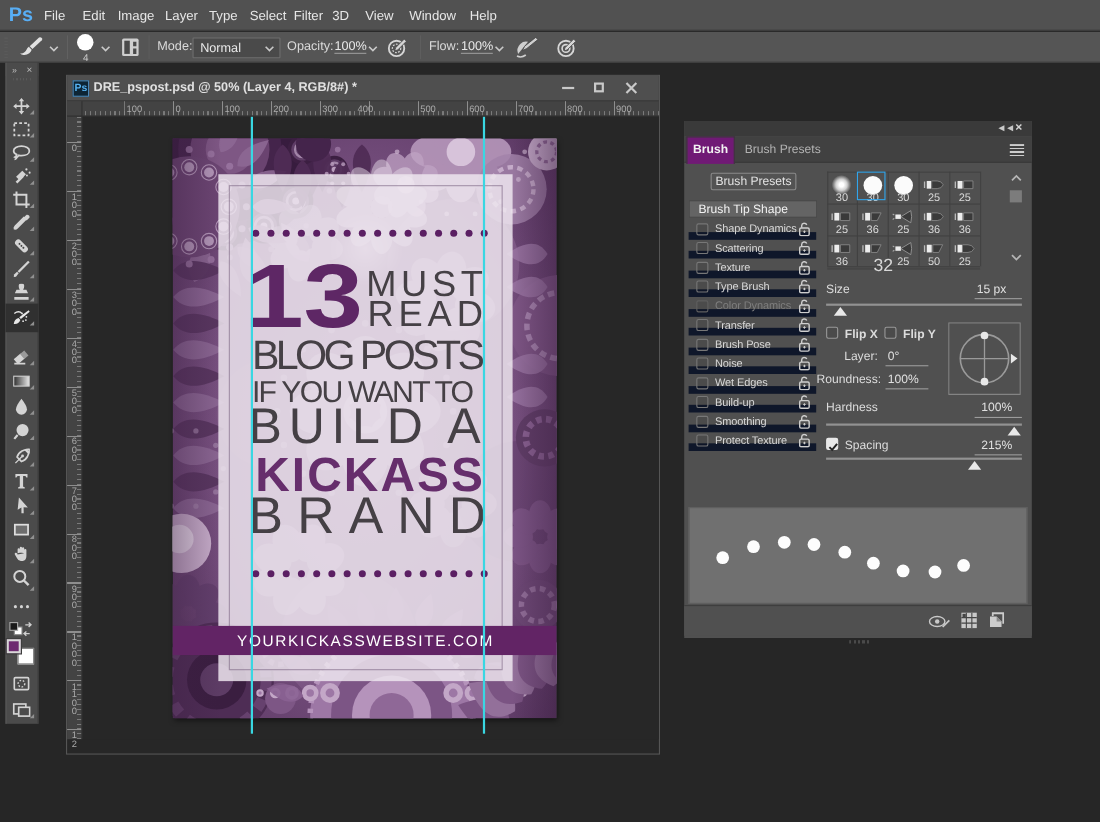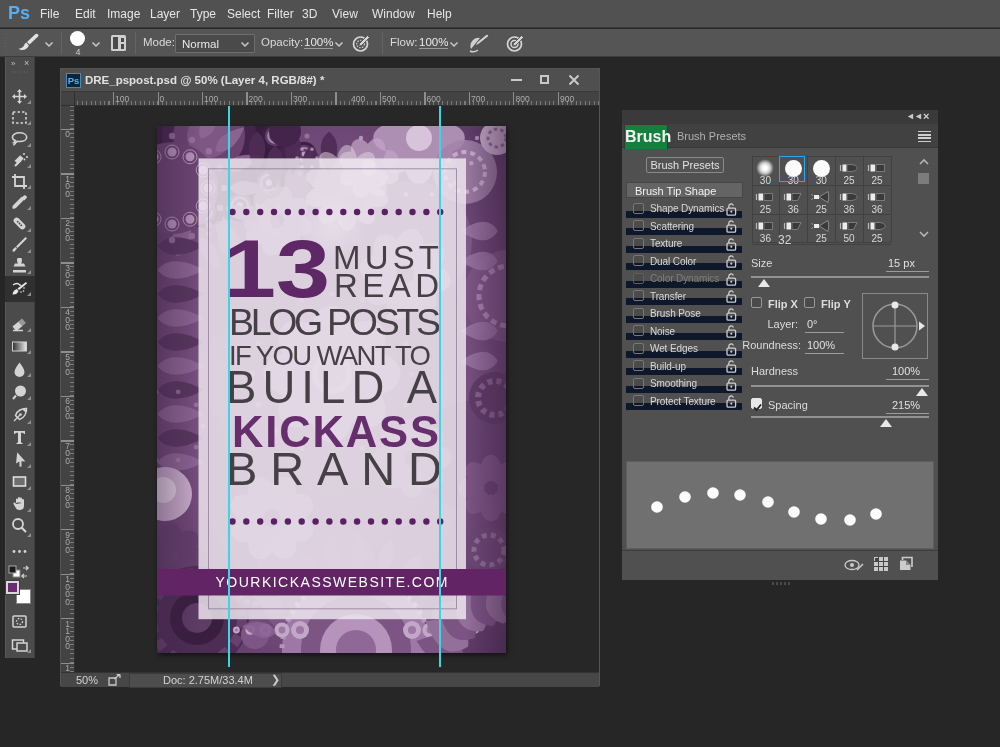--- a/index.html
+++ b/index.html
@@ -41,21 +41,21 @@
 .stext { position:absolute; font-size:11px; color:#d2d2d2; }
 
 
 #poster { position:absolute; left:82px; top:20px; width:349px; height:527px; box-shadow:1px 2px 5px rgba(0,0,0,0.55); }
 .guide { position:absolute; top:0px; width:2px; height:561px; background:#39d7e2; }
 
 
 #panel { position:absolute; left:622px; top:110px; width:316px; height:470px; background:#505050; }
 #phdr { position:absolute; left:0; top:0; width:316px; height:14px; background:#3a3a3a; }
 #ptabs { position:absolute; left:0; top:14px; width:316px; height:24px; background:#414141; border-bottom:1px solid #383838;}
-#tabactive { position:absolute; left:2px; top:0px; width:44px; height:25px; background:#15803d; border:1px solid #383838; border-bottom:none; color:#f2f2f2; font-size:16px; font-weight:bold; text-align:center; line-height:23px; }
+#tabactive { position:absolute; left:2px; top:0px; width:44px; height:25px; background:#701a75; border:1px solid #383838; border-bottom:none; color:#f2f2f2; font-size:11px; font-weight:bold; text-align:center; line-height:23px; }
 #tabinactive { position:absolute; left:47px; top:6px; color:#b2b2b2; font-size:11px; padding:0 8px; }
 .ptext { position:absolute; font-size:11px; color:#dcdcdc; }
 .pval { position:absolute; font-size:11px; color:#e0e0e0; }
 .valline { position:absolute; height:1px; background:#9c9c9c; }
 .sldtrack { position:absolute; height:2px; background:#929292; }
 .sldthumb { position:absolute; width:0; height:0; border-left:6px solid transparent; border-right:6px solid transparent; border-bottom:8px solid #e8e8e8; }
 .cbox { position:absolute; width:11px; height:11px; background:rgba(0,0,0,0.06); border:1px solid #989898; border-radius:2px; }
 .lrow { position:absolute; left:4px; width:116px; height:18px; border-bottom:7px solid #0f172a; }
 .lrow .lbl { position:absolute; left:24px; top:3.5px; font-size:10px; letter-spacing:-0.1px; color:#ececec; white-space:nowrap; }
 .lrow .cbox { left:7px; top:3px; }
@@ -300,21 +300,21 @@
       </svg>
   </div>
   <div id="hruler"></div>
 <div id="vruler"></div>
 <div style="position:absolute;left:0;top:23px;width:14px;height:14px;background:#434343;border-right:1px solid #303030;border-bottom:1px solid #303030"></div>
 <span class="rnum" style="left:54.0px;top:25px">100</span>
 <span class="rnum" style="left:98.5px;top:25px">0</span>
 <span class="rnum" style="left:143.0px;top:25px">100</span>
 <span class="rnum" style="left:187.5px;top:25px">200</span>
 <span class="rnum" style="left:232.0px;top:25px">300</span>
-<span class="rnum" style="left:290px;top:25px">400</span>
+<span class="rnum" style="left:264px;top:25px">400</span>
 <span class="rnum" style="left:321.0px;top:25px">500</span>
 <span class="rnum" style="left:365.5px;top:25px">600</span>
 <span class="rnum" style="left:410.0px;top:25px">700</span>
 <span class="rnum" style="left:454.5px;top:25px">800</span>
 <span class="rnum" style="left:499.0px;top:25px">900</span>
 <div class="vnum" style="top:62.0px">0</div>
 <div class="vnum" style="top:106.5px">1<br>0<br>0</div>
 <div class="vnum" style="top:151.0px">2<br>0<br>0</div>
 <div class="vnum" style="top:195.5px">3<br>0<br>0</div>
 <div class="vnum" style="top:240.0px">4<br>0<br>0</div>
@@ -762,30 +762,20 @@
 <text x="72" y="209.4" font-family="Liberation Sans, sans-serif" font-size="37.5" fill="#454045" textLength="212">BLOG POSTS</text>
 <text x="72" y="239.3" font-family="Liberation Sans, sans-serif" font-size="27.5" fill="#454045" textLength="202">IF YOU WANT TO</text>
 <text x="69" y="277.1" font-family="Liberation Sans, sans-serif" font-size="45.5" fill="#454045" textLength="211">BUILD A</text>
 <text x="75" y="320.5" font-family="Liberation Sans, sans-serif" font-size="43.5" font-weight="bold" fill="#662e6c" textLength="207">KICKASS</text>
 <text x="69" y="358.7" font-family="Liberation Sans, sans-serif" font-size="47" fill="#454045" textLength="216">BRAND</text>
 <text x="58.5" y="461" font-family="Liberation Sans, sans-serif" font-size="14" fill="#ffffff" textLength="232">YOURKICKASSWEBSITE.COM</text>
 </svg></div>
     <div class="guide" style="left:152.5px"></div>
     <div class="guide" style="left:363.5px"></div>
   </div>
-  <div id="statusbar">
-    <span class="stext" style="left:15px; top:1px;">50%</span>
-    <svg style="position:absolute;left:47px;top:1px" width="14" height="12" viewBox="0 0 14 12">
-        <path d="M1 4 H8 V11 H1 Z" fill="none" stroke="#c8c8c8" stroke-width="1.3"></path>
-        <path d="M6 5 L12 0.5 M12 0.5 h-3.5 M12 0.5 v3.5" stroke="#c8c8c8" stroke-width="1.3" fill="none"></path>
-      </svg>
-    <div style="position:absolute;left:68px;top:0;width:153px;height:15px;background:#4d4d4d;border:1px solid #3a3a3a"></div>
-    <span class="stext" style="left:102px; top:1px;">Doc: 2.75M/33.4M</span>
-    <span class="stext" style="left:210px; top:0px; color:#cccccc">❯</span>
-  </div>
 </div>
 
 <div id="panel">
   <div id="phdr"></div>
   <div id="ptabs">
     <div id="tabactive">Brush</div>
     <span id="tabinactive">Brush Presets</span>
   </div>
   <div style="position:absolute;left:284px;top:1px;font-size:9px;color:#c9c9c9;letter-spacing:-1px">◄◄</div>
 <div style="position:absolute;left:301px;top:0px;font-size:11px;color:#d4d4d4;font-weight:bold">×</div>
@@ -814,21 +804,21 @@
       <div class="cbox" style="border-color:#777777"></div>
       <span class="lbl" style="color:#d8d8d8">Texture</span>
       <span class="lock"><svg width="11" height="13" viewBox="0 0 11 13">
           <rect x="1" y="5.2" width="8.6" height="7" rx="1.2" fill="none" stroke="#cecece" stroke-width="1.3"></rect>
           <path d="M2.8 5 V3.3 a2.4 2.4 0 0 1 4.6 -0.9" fill="none" stroke="#cecece" stroke-width="1.3"></path>
           <path d="M5.3 7.6 v2.2 M4.2 8.7 h2.2" stroke="#cecece" stroke-width="1"></path>
         </svg></span>
     </div>
 <div class="lrow" style="top:142.0px">
       <div class="cbox" style="border-color:#777777"></div>
-      <span class="lbl" style="color:#d8d8d8">Dual Color</span>
+      <span class="lbl" style="color:#d8d8d8">Type Brush</span>
       <span class="lock"><svg width="11" height="13" viewBox="0 0 11 13">
           <rect x="1" y="5.2" width="8.6" height="7" rx="1.2" fill="none" stroke="#cecece" stroke-width="1.3"></rect>
           <path d="M2.8 5 V3.3 a2.4 2.4 0 0 1 4.6 -0.9" fill="none" stroke="#cecece" stroke-width="1.3"></path>
           <path d="M5.3 7.6 v2.2 M4.2 8.7 h2.2" stroke="#cecece" stroke-width="1"></path>
         </svg></span>
     </div>
 <div class="lrow" style="top:159.5px">
       <div class="cbox" style="border-color:#5f5f5f"></div>
       <span class="lbl" style="color:#7e7e7e">Color Dynamics</span>
       <span class="lock"><svg width="11" height="13" viewBox="0 0 11 13">
@@ -963,21 +953,21 @@
       <path d="M1.5 3 v6" stroke="#b9b9b9" stroke-width="1.2"></path>
       <rect x="3.5" y="2.5" width="4.5" height="7" fill="#ededed"></rect>
       <path d="M9 2.5 h8.5 v7 L9 9.5 Z" fill="#3a3a3a" stroke="#888888" stroke-width="0.8"></path>
     </svg>
 <div style="position:absolute;left:131.4px;top:122.6px;width:24px;text-align:center;font-size:10px;color:#d8d8d8">36</div>
 <svg style="position:absolute;left:161.3px;top:109.6px" width="20" height="12" viewBox="0 0 20 12">
       <path d="M1.5 3 v6" stroke="#b9b9b9" stroke-width="1.2"></path>
       <rect x="3.5" y="2.5" width="4.5" height="7" fill="#ededed"></rect>
       <path d="M9 2.5 h9 L14.5 9.5 H9 Z" fill="#3a3a3a" stroke="#888888" stroke-width="0.8"></path>
     </svg>
-<div style="position:absolute;left:156px;top:122.6px;width:24px;text-align:left;font-size:12px;color:#d8d8d8">32</div>
+<div style="position:absolute;left:169px;top:122.6px;width:24px;text-align:center;font-size:16px;color:#d8d8d8">32</div>
 <svg style="position:absolute;left:189.2px;top:108.6px" width="20" height="14" viewBox="0 0 20 14">
       <rect x="3" y="5" width="5" height="4" fill="#ededed"></rect>
       <path d="M8 7 L17 1.5 Q18.5 7 17 12.5 Z" fill="#3a3a3a" stroke="#999999" stroke-width="0.8"></path>
       <path d="M2 5.5 l-1.5 -1 M2 8.5 l-1.5 1" stroke="#aaaaaa" stroke-width="1"></path>
     </svg>
 <div style="position:absolute;left:187.2px;top:122.6px;width:24px;text-align:center;font-size:10px;color:#d8d8d8">25</div>
 <svg style="position:absolute;left:217.1px;top:109.6px" width="20" height="12" viewBox="0 0 20 12">
       <path d="M1.5 3 v6" stroke="#b9b9b9" stroke-width="1.2"></path>
       <rect x="3.5" y="2.5" width="4.5" height="7" fill="#ededed"></rect>
       <path d="M9 2.5 h9 L14.5 9.5 H9 Z" fill="#3a3a3a" stroke="#888888" stroke-width="0.8"></path>

